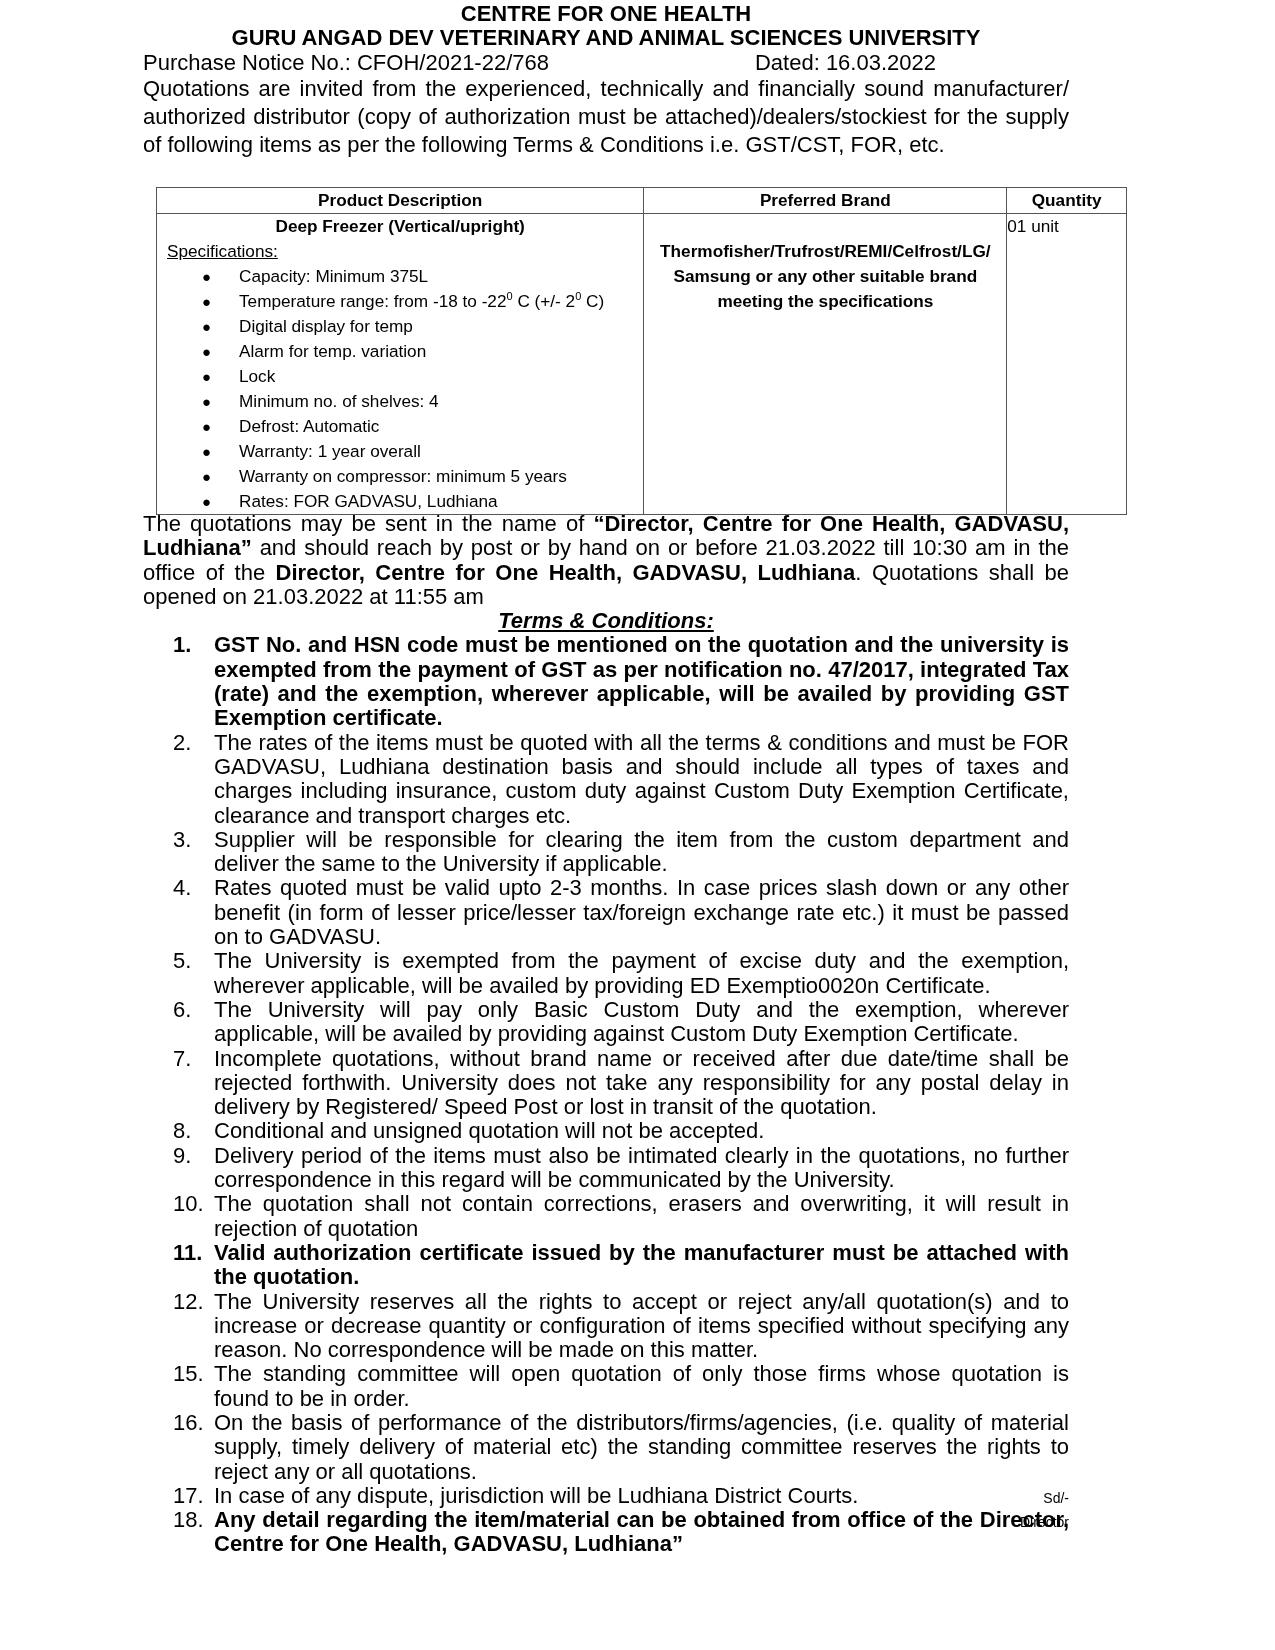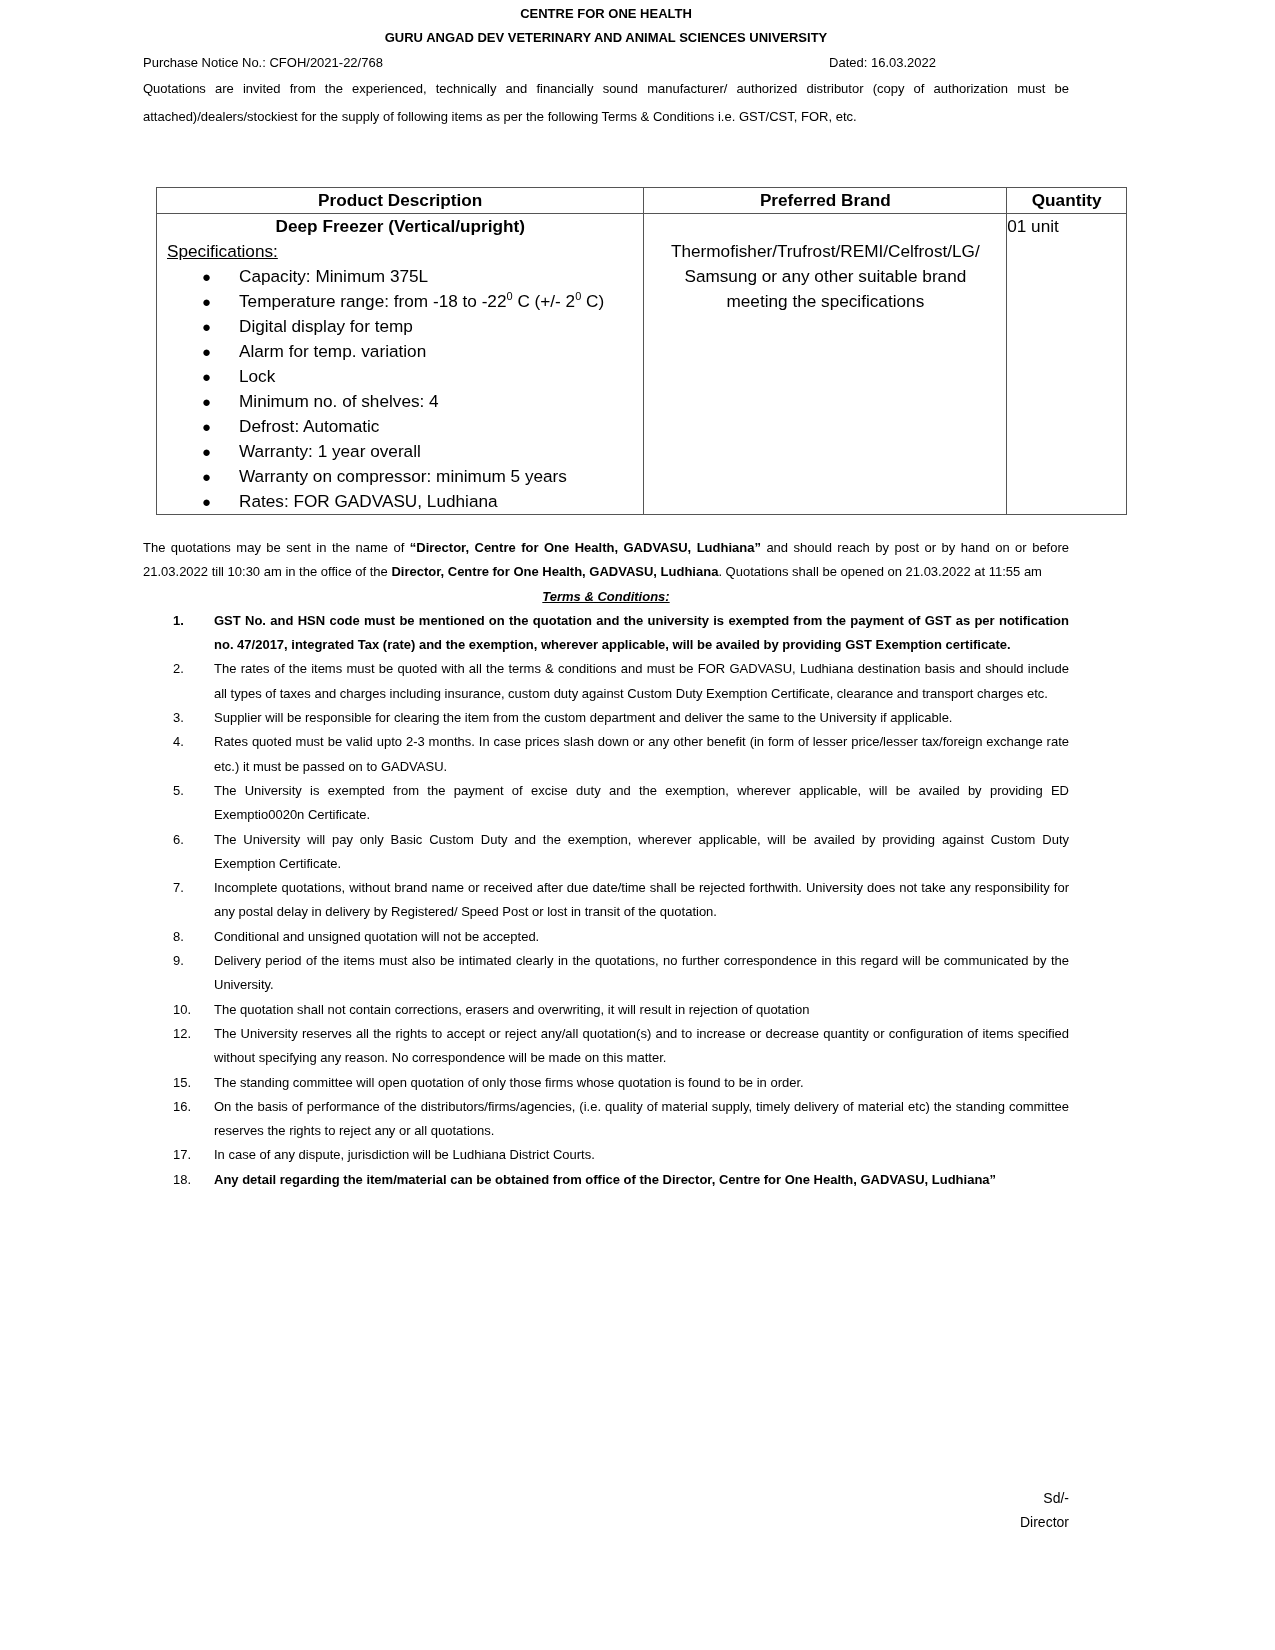--- a/index.html
+++ b/index.html
@@ -1,30 +1,30 @@
 <!DOCTYPE html>
 <html><head>
 <meta charset="utf-8">
 <style>
   html, body { margin: 0; padding: 0; background: #ffffff; }
   body { width: 1275px; height: 1650px; position: relative; overflow: hidden;
          font-family: "Liberation Sans", "DejaVu Sans", sans-serif; color: #000; }
-  .page { position: absolute; left: 143px; top: 0; width: 926px; font-size: 13px; line-height: 24.3px; }
+  .page { position: absolute; left: 143px; top: 0; width: 926px; font-size: 22px; line-height: 24.3px; }
   .center { text-align: center; }
   .bold { font-weight: bold; }
   .hdr1 { padding-top: 2px; }
   .u { text-decoration: underline; }
   .notice-line { display: flex; justify-content: space-between; }
   .notice-line .date { margin-right: 133px; }
   .justify { text-align: justify; text-align-last: left; }
   table.spec { border-collapse: collapse; margin-left: 13px; width: 971px; font-size: 17.2px; margin-top: 3px; }
   table.spec td, table.spec th { border: 1.5px solid #555; vertical-align: top; padding: 0; line-height: 25px; }
   table.spec th { font-weight: bold; text-align: center; height: 24px; }
   .col1 { width: 488px; margin-left: 12px; }
-  .col2 { width: 362px; }
+  .col2 { width: 362px; font-weight: bold; }
   .col3 { width: 119px; }
   .spec-title { text-align: center; font-weight: bold; }
   .spec-label { padding-left: 10px; text-decoration: underline; }
   ul.specs { list-style: none; margin: 0; padding: 0; }
   ul.specs li { display: flex; padding-left: 45px; }
   ul.specs li .dot { width: 37px; flex: none; font-size: 15px; }
   .brand { text-align: center; padding-top: 25px !important; }
   .qty { text-align: left; }
   sup { font-size: 11px; vertical-align: 7px; line-height: 0; }
   ol.terms { list-style: none; margin: 0; padding: 0 0 0 30px; }
@@ -105,21 +105,21 @@
     <td class="col2 brand">
       <div>Thermofisher/Trufrost/REMI/Celfrost/LG/</div>
       <div>Samsung or any other suitable brand</div>
       <div>meeting the specifications</div>
     </td>
     <td class="col3 qty">01 unit</td>
   </tr>
 </tbody>
   </table>
 
-<div class="page" style="top:536px;">
+<div class="page" style="top:512px;">
   <div class="justify"><span>The quotations may be sent in the name of </span><b>“Director, Centre for One Health, GADVASU, Ludhiana”</b><span> and should reach by post or by hand on or before 21.03.2022 till 10:30 am in the office of the </span><b>Director, Centre for One Health, GADVASU, Ludhiana</b><span>. Quotations shall be opened on 21.03.2022 at 11:55 am</span></div>
 
   <div class="center bold"><i class="u">Terms &amp; Conditions:</i></div>
 
   <ol class="terms">
     <li class="bold">
         <span class="num">1.</span>
         <span class="txt">GST No. and HSN code must be mentioned on the quotation and the university is exempted from the payment of GST as per notification no. 47/2017, integrated Tax (rate) and the exemption, wherever applicable, will be availed by providing GST Exemption certificate.</span>
       </li>
     <li>
@@ -151,20 +151,24 @@
         <span class="txt">Conditional and unsigned quotation will not be accepted.</span>
       </li>
     <li>
         <span class="num">9.</span>
         <span class="txt">Delivery period of the items must also be intimated clearly in the quotations, no further correspondence in this regard will be communicated by the University.</span>
       </li>
     <li>
         <span class="num">10.</span>
         <span class="txt">The quotation shall not contain corrections, erasers and overwriting, it will result in rejection of quotation</span>
       </li>
+    <li class="bold">
+        <span class="num">11.</span>
+        <span class="txt">Valid authorization certificate issued by the manufacturer must be attached with the quotation.</span>
+      </li>
     <li>
         <span class="num">12.</span>
         <span class="txt">The University reserves all the rights to accept or reject any/all quotation(s) and to increase or decrease quantity or configuration of items specified without specifying any reason. No correspondence will be made on this matter.</span>
       </li>
     <li>
         <span class="num">15.</span>
         <span class="txt">The standing committee will open quotation of only those firms whose quotation is found to be in order.</span>
       </li>
     <li>
         <span class="num">16.</span>

